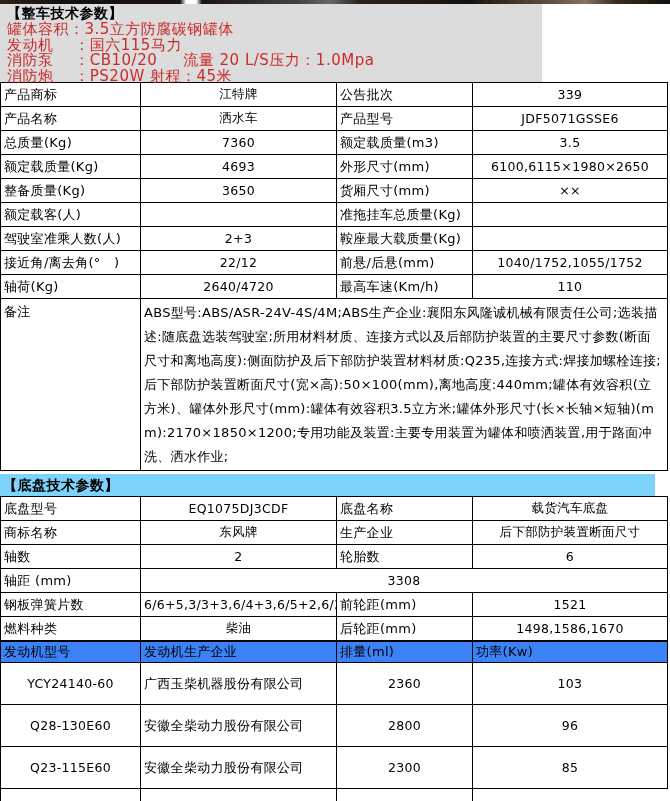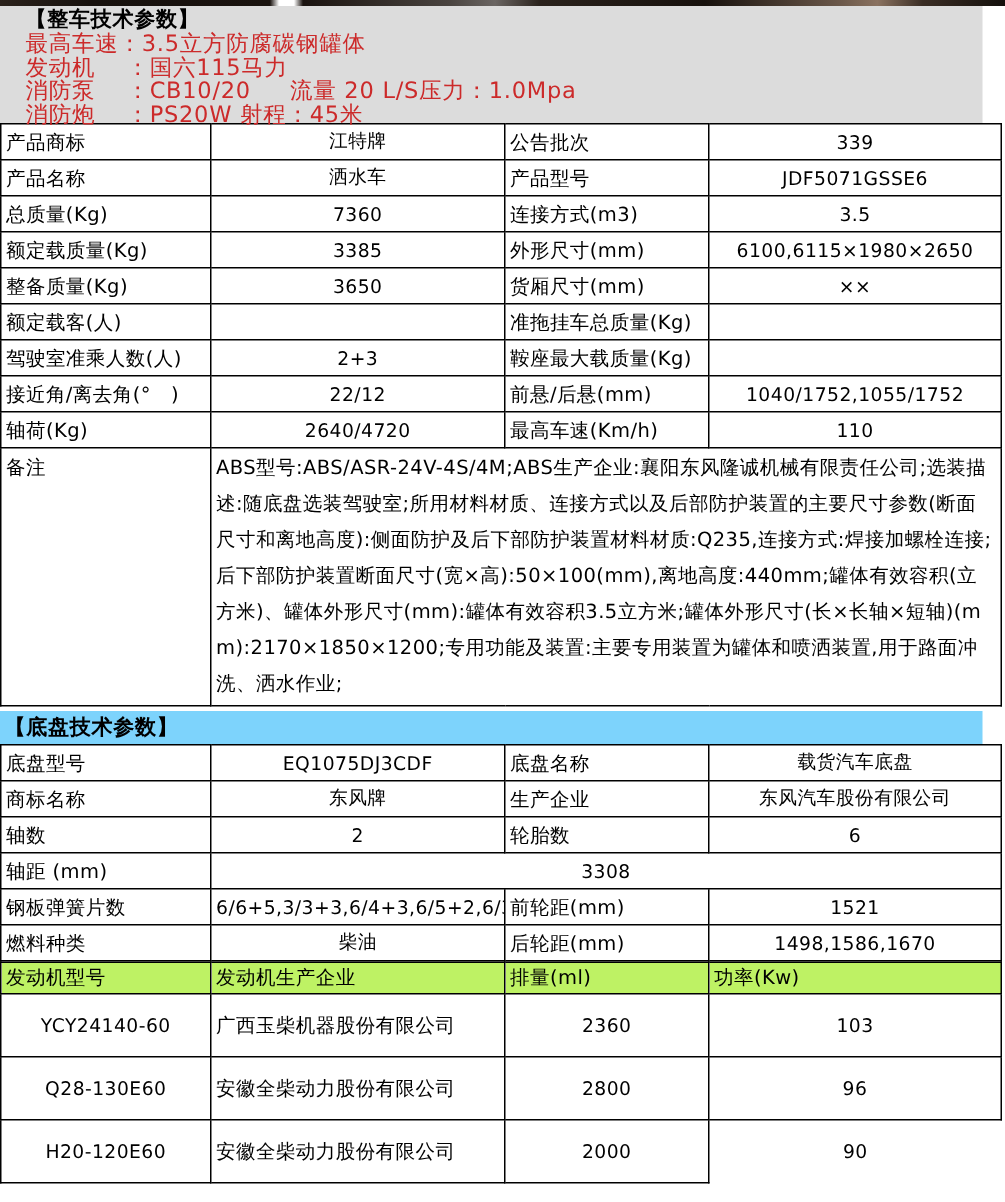--- a/index.html
+++ b/index.html
@@ -11,22 +11,22 @@
   
   .top-strip{
     width:670px;height:4px;
     background:linear-gradient(90deg,
       #2b221c 0px,#17110d 60px,#1a130f 180px,
       #ffffff 186px,#ffffff 196px,
       #1a130f 202px,#4a4440 300px,#6a6562 330px,#2a221c 360px,
       #17110d 470px,#6b584a 560px,#8a7260 585px,#3a2d24 615px,#14100c 670px);
   }
   .header-block{
-    width:655px;height:78px;background:#dcdcdc;
-    padding:1px 0 0 17px;box-sizing:border-box;
+    width:542px;height:78px;background:#dcdcdc;
+    padding:1px 0 0 7px;box-sizing:border-box;
   }
   .section-title{
     font-size:14px;font-weight:bold;color:#000;line-height:17px;
     letter-spacing:0.5px;
   }
   .red-line{
     margin:0;font-size:15px;line-height:15.5px;color:#cc2a2a;
     white-space:pre-wrap;letter-spacing:0.5px;
   }
   table{border-collapse:collapse;table-layout:fixed;}
@@ -46,32 +46,32 @@
     padding-top:2px !important;
   }
   .spacer{height:3px;}
   .section-bar{
     width:655px;height:22px;background:#7dd3fc;
     font-size:14px;font-weight:bold;line-height:22px;
     padding-left:3px;box-sizing:border-box;letter-spacing:0.5px;
   }
   .chassis-table td{height:24px;}
   .engine-table td{height:42px;}
-  .engine-table .hdr td{background:#bef264;height:15px;}
+  .engine-table .hdr td{background:#3b82f6;height:15px;}
   
   .engine-table .lastrow td.cut{border-bottom:none;border-right:none;}
 </style>
 </head>
 <body>
 
 <div class="top-strip"></div>
 
 <div class="header-block">
   <div class="section-title">【整车技术参数】</div>
-  <p class="red-line">最高车速：3.5立方防腐碳钢罐体</p>
+  <p class="red-line">罐体容积：3.5立方防腐碳钢罐体</p>
   <p class="red-line">发动机　 ：国六115马力</p>
   <p class="red-line">消防泵　 ：CB10/20　  流量 20 L/S压力：1.0Mpa</p>
   <p class="red-line">消防炮　 ：PS20W 射程：45米</p>
 </div>
 
 <table class="spec-table main-table">
   <colgroup>
       <col class="c0">
       <col class="c1">
       <col class="c2">
@@ -86,26 +86,26 @@
   </tr>
   <tr>
     <td>产品名称</td>
     <td class="val">洒水车</td>
     <td>产品型号</td>
     <td class="val">JDF5071GSSE6</td>
   </tr>
   <tr>
     <td>总质量(Kg)</td>
     <td class="val">7360</td>
-    <td>连接方式(m3)</td>
+    <td>额定载质量(m3)</td>
     <td class="val">3.5</td>
   </tr>
   <tr>
     <td>额定载质量(Kg)</td>
-    <td class="val">3385</td>
+    <td class="val">4693</td>
     <td>外形尺寸(mm)</td>
     <td class="val">6100,6115×1980×2650</td>
   </tr>
   <tr>
     <td>整备质量(Kg)</td>
     <td class="val">3650</td>
     <td>货厢尺寸(mm)</td>
     <td class="val">××</td>
   </tr>
   <tr>
@@ -154,21 +154,21 @@
       <tr>
     <td>底盘型号</td>
     <td class="val">EQ1075DJ3CDF</td>
     <td>底盘名称</td>
     <td class="val">载货汽车底盘</td>
   </tr>
   <tr>
     <td>商标名称</td>
     <td class="val">东风牌</td>
     <td>生产企业</td>
-    <td class="val">东风汽车股份有限公司</td>
+    <td class="val">后下部防护装置断面尺寸</td>
   </tr>
   <tr>
     <td>轴数</td>
     <td class="val">2</td>
     <td>轮胎数</td>
     <td class="val">6</td>
   </tr>
   <tr>
     <td>轴距 (mm)</td>
     <td class="val" colspan="3">3308</td>
@@ -207,20 +207,26 @@
     <td>广西玉柴机器股份有限公司</td>
     <td class="val">2360</td>
     <td class="val">103</td>
   </tr>
   <tr>
     <td class="val">Q28-130E60</td>
     <td>安徽全柴动力股份有限公司</td>
     <td class="val">2800</td>
     <td class="val">96</td>
   </tr>
+  <tr>
+    <td class="val">Q23-115E60</td>
+    <td>安徽全柴动力股份有限公司</td>
+    <td class="val">2300</td>
+    <td class="val">85</td>
+  </tr>
   <tr class="lastrow">
     <td class="val">H20-120E60</td>
     <td>安徽全柴动力股份有限公司</td>
     <td class="val">2000</td>
     <td class="val cut">90</td>
   </tr>
 </tbody>
   </table>
 
 </body></html>

